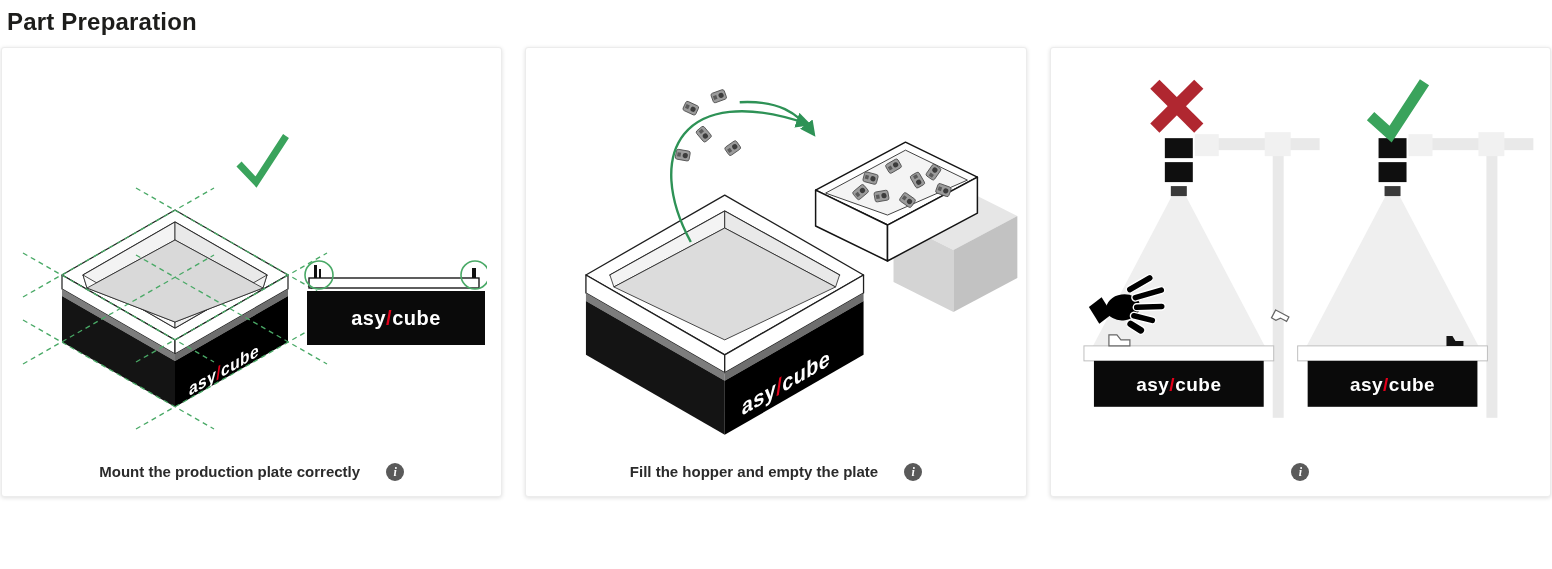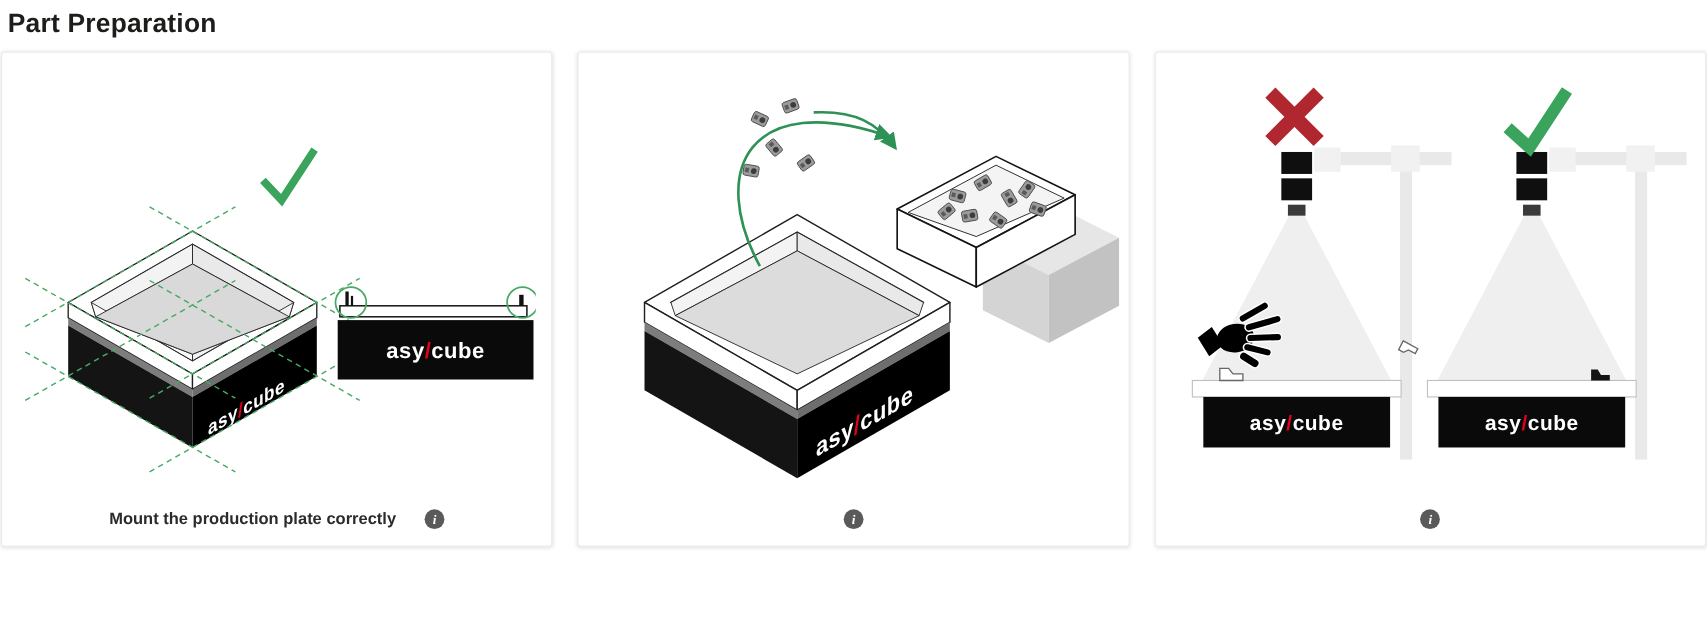--- a/index.html
+++ b/index.html
@@ -135,20 +135,21 @@
             <path d="M60,241 L199,321 L199,375 L60,295 Z" fill="#141414" stroke="none"></path>
             <path d="M199,321 L338,241 L338,295 L199,375 Z" fill="#000000" stroke="none"></path>
             <text transform="matrix(0.866,-0.5,0,1,216,356)" font-size="23" fill="#ffffff" stroke="none" letter-spacing="0.5"><tspan>asy</tspan><tspan fill="#e2001a">/</tspan><tspan>cube</tspan></text>
           </g>
 
           <path d="M165,182 C118,95 155,20 283,64" fill="none" stroke-width="2.4" marker-end="url(#arrowhead-green)" stroke="#2e9256"></path>
           <path d="M214,42 C252,40 272,52 288,74" fill="none" stroke-width="2.4" marker-end="url(#arrowhead-green)" stroke="#2e9256"></path>
         </svg>
       </div>
       <div class="caption-row">
+        <span class="caption">Fill the hopper and empty the plate</span>
         <span class="info-icon">i</span>
       </div>
     </section>
 
     <section class="card">
       <div class="illustration">
         <svg width="500" height="392" viewBox="0 0 500 392">
           <defs>
             <g id="camera-setup">
               <rect x="94" y="58" width="11" height="282" fill="#e9e9e9"></rect>

